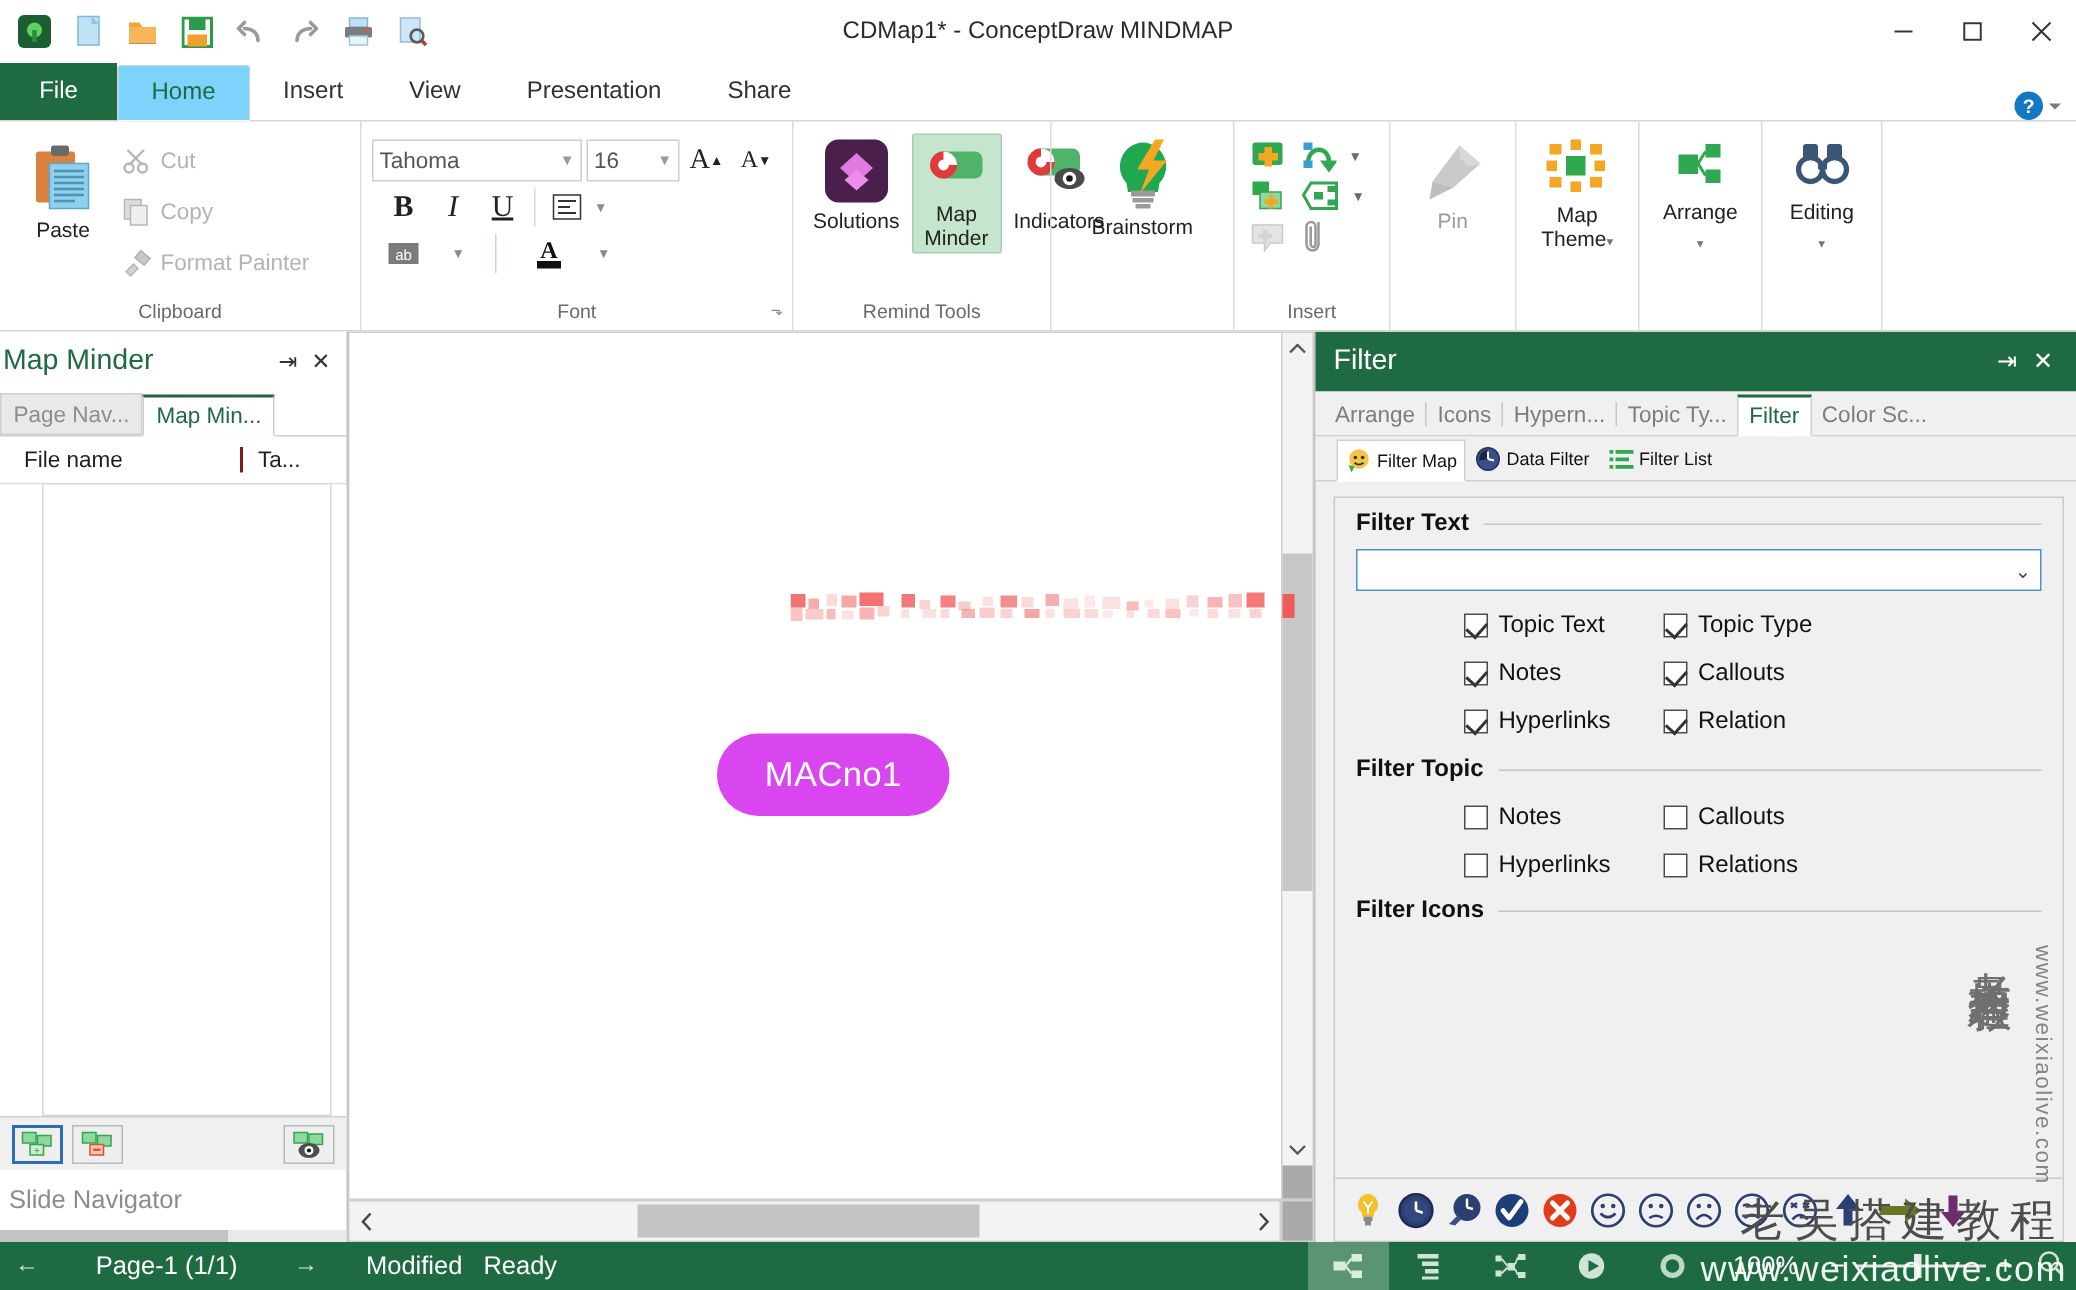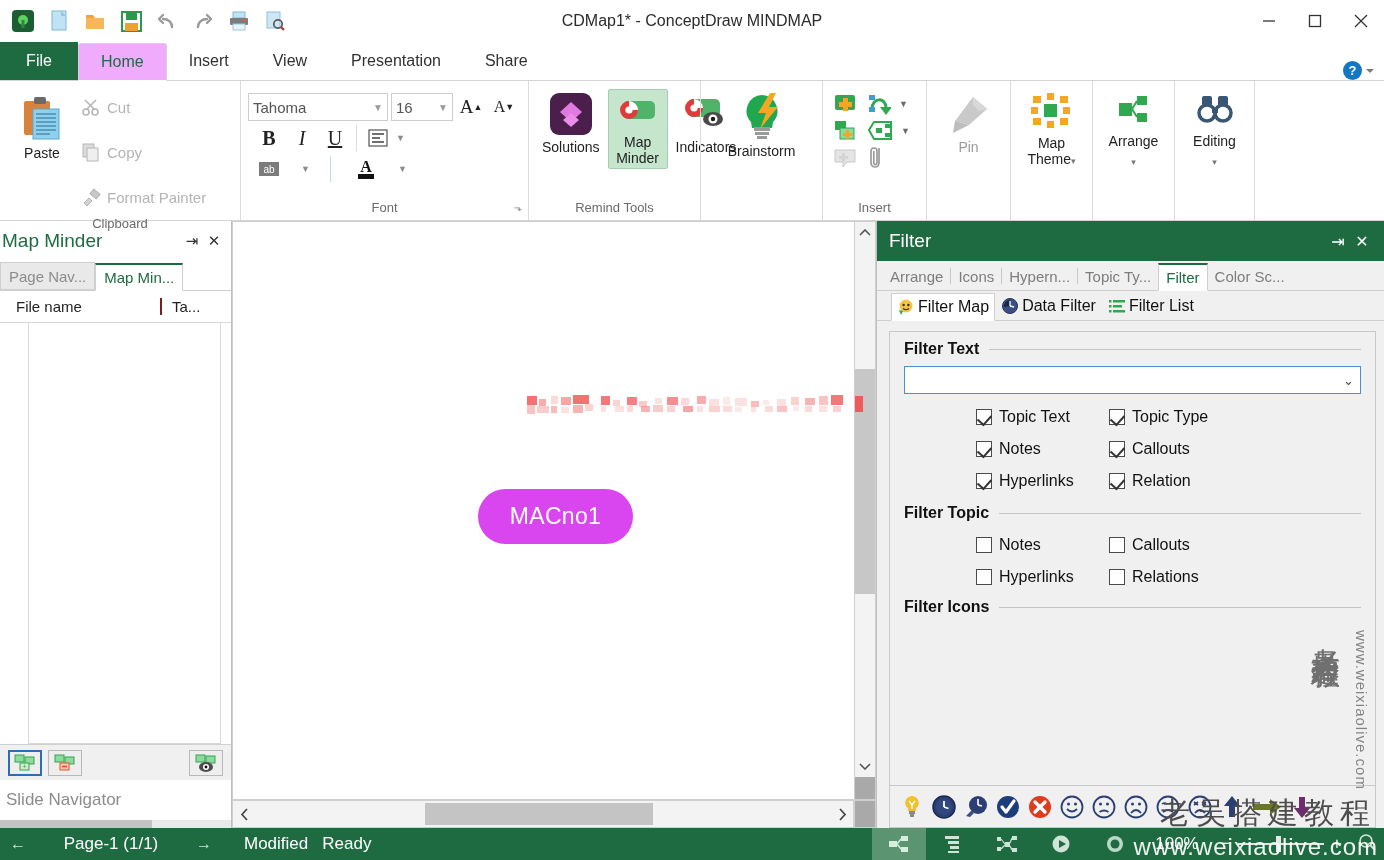--- a/index.html
+++ b/index.html
@@ -25,21 +25,21 @@
   .wbtn svg { display:block; }
 
   
   .tabstrip { height:38px; background:#ffffff; display:flex; align-items:flex-end; position:relative; flex:0 0 38px; }
   .tab-file {
     background:#1e6b42; color:#fff; width:78px; height:38px;
     display:flex; align-items:center; justify-content:center; font-size:16px;
   }
   .tab { height:38px; padding:0 22px; display:flex; align-items:center; font-size:16px; color:#313131; }
   .tab.active {
-    color:#1e6b42; background:#f0abfc;
+    color:#1e6b42; background:#7dd3fc;
     border:1px solid #d4d4d4; border-bottom:1px solid #fff;
     border-radius:3px 3px 0 0; margin-bottom:-1px; position:relative; z-index:3;
   }
   .help-area { margin-left:auto; display:flex; align-items:center; gap:4px; padding-right:10px; }
   .help-circle {
     width:19px; height:19px; border-radius:50%; background:#1477c4; color:#fff;
     font-size:13px; font-weight:bold; display:flex; align-items:center; justify-content:center;
   }
   .caret-dn { width:0;height:0;border-left:4px solid transparent;border-right:4px solid transparent;border-top:4px solid #7a7a7a; }
 
@@ -53,21 +53,21 @@
   .grp-body { flex:1; display:flex; align-items:flex-start; padding:4px 7px 0 7px; }
   .grp-label { height:22px; font-size:13px; color:#6a6a6a; text-align:center; line-height:20px; position:relative; }
   .grp-label .dlg { position:absolute; right:6px; bottom:2px; font-size:10px; color:#8a8a8a; }
 
   
   .bigbtn { display:flex; flex-direction:column; align-items:center; justify-content:flex-start; padding:2px 6px; }
   .bigbtn .lbl { font-size:14px; margin-top:2px; color:#222; text-align:center; line-height:16px; }
   .bigbtn.sel { background:#c5e6cd; border:1px solid #a6cfb2; border-radius:2px; }
   .smallrow { display:flex; align-items:center; gap:6px; height:34px; padding:0 4px; }
   .smallrow .lbl { font-size:15px; color:#b4b4b4; }
-  .cliplist { display:flex; flex-direction:column; justify-content:flex-start; padding-top:1px;gap:11px;}
+  .cliplist { display:flex; flex-direction:column; justify-content:flex-start; padding-top:1px;}
 
   
   .fontgrp { width:288px; }
   .frow { display:flex; align-items:center; gap:3px; margin-bottom:3px;}
   .fontbox {
     width:140px;height:28px;border:1px solid #cdcdcd;background:#fff;
     display:flex;align-items:center;padding:0 4px;font-size:15px;color:#555;
   }
   .fontbox .v { flex:1; }
   .sizebox { width:62px; }
@@ -121,21 +121,21 @@
   
   .rightpanel { width:508px; display:flex; flex-direction:column; background:#f0f0f0; border-left:1px solid #bfbfbf; }
   .fp-head { height:40px; background:#1e6b42; display:flex; align-items:center; padding:0 10px 0 12px; }
   .fp-title { flex:1; color:#fff; font-size:19px; }
   .fp-ic { width:24px; color:#fff; font-size:16px; text-align:center; }
   .fp-tabs { height:30px; display:flex; align-items:flex-end; background:#f0f0f0; border-bottom:1px solid #cfcfcf; padding-left:6px;}
   .fp-tab { height:28px; padding:0 7px; display:flex; align-items:center; font-size:15px; color:#7d7d7d; }
   .fp-tab.active { color:#1e6b42; background:#fff; border:1px solid #cfcfcf; border-top:2px solid #1e6b42; border-bottom-color:#fff; margin-bottom:-1px; }
   .fp-sep { width:1px; height:16px; background:#c8c8c8; align-self:center; }
   .fp-subtabs { height:30px; display:flex; align-items:flex-end; background:#f0f0f0; padding-left:14px; border-bottom:1px solid #cfcfcf;}
-  .fp-subtab { height:28px; padding:0 5px; display:flex; align-items:center; gap:3px; font-size:16px; color:#111; border:1px solid transparent;}
+  .fp-subtab { height:28px; padding:0 5px; display:flex; align-items:center; gap:3px; font-size:12px; color:#111; border:1px solid transparent;}
   .fp-subtab.active { background:#fff; border:1px solid #cfcfcf; border-bottom-color:#fff; margin-bottom:-1px; }
   .fp-body { flex:1; padding:10px 8px 0 12px; display:flex; flex-direction:column; min-height:0; }
   .fp-card { border:1px solid #c9c9c9; background:#f0f0f0; flex:1; display:flex; flex-direction:column; min-height:0; }
   .sec-hdr { display:flex; align-items:center; gap:10px; padding:8px 14px 2px 14px; }
   .sec-hdr .t { font-size:16px; font-weight:bold; color:#111; white-space:nowrap; }
   .sec-hdr .ln { flex:1; height:1px; background:#c4c4c4; }
   .combo {
     margin:6px 14px 0 14px; height:28px; border:1px solid #4a8fd0; background:#fff;
     display:flex; align-items:center; padding:0 6px; font-size:14px;
   }

